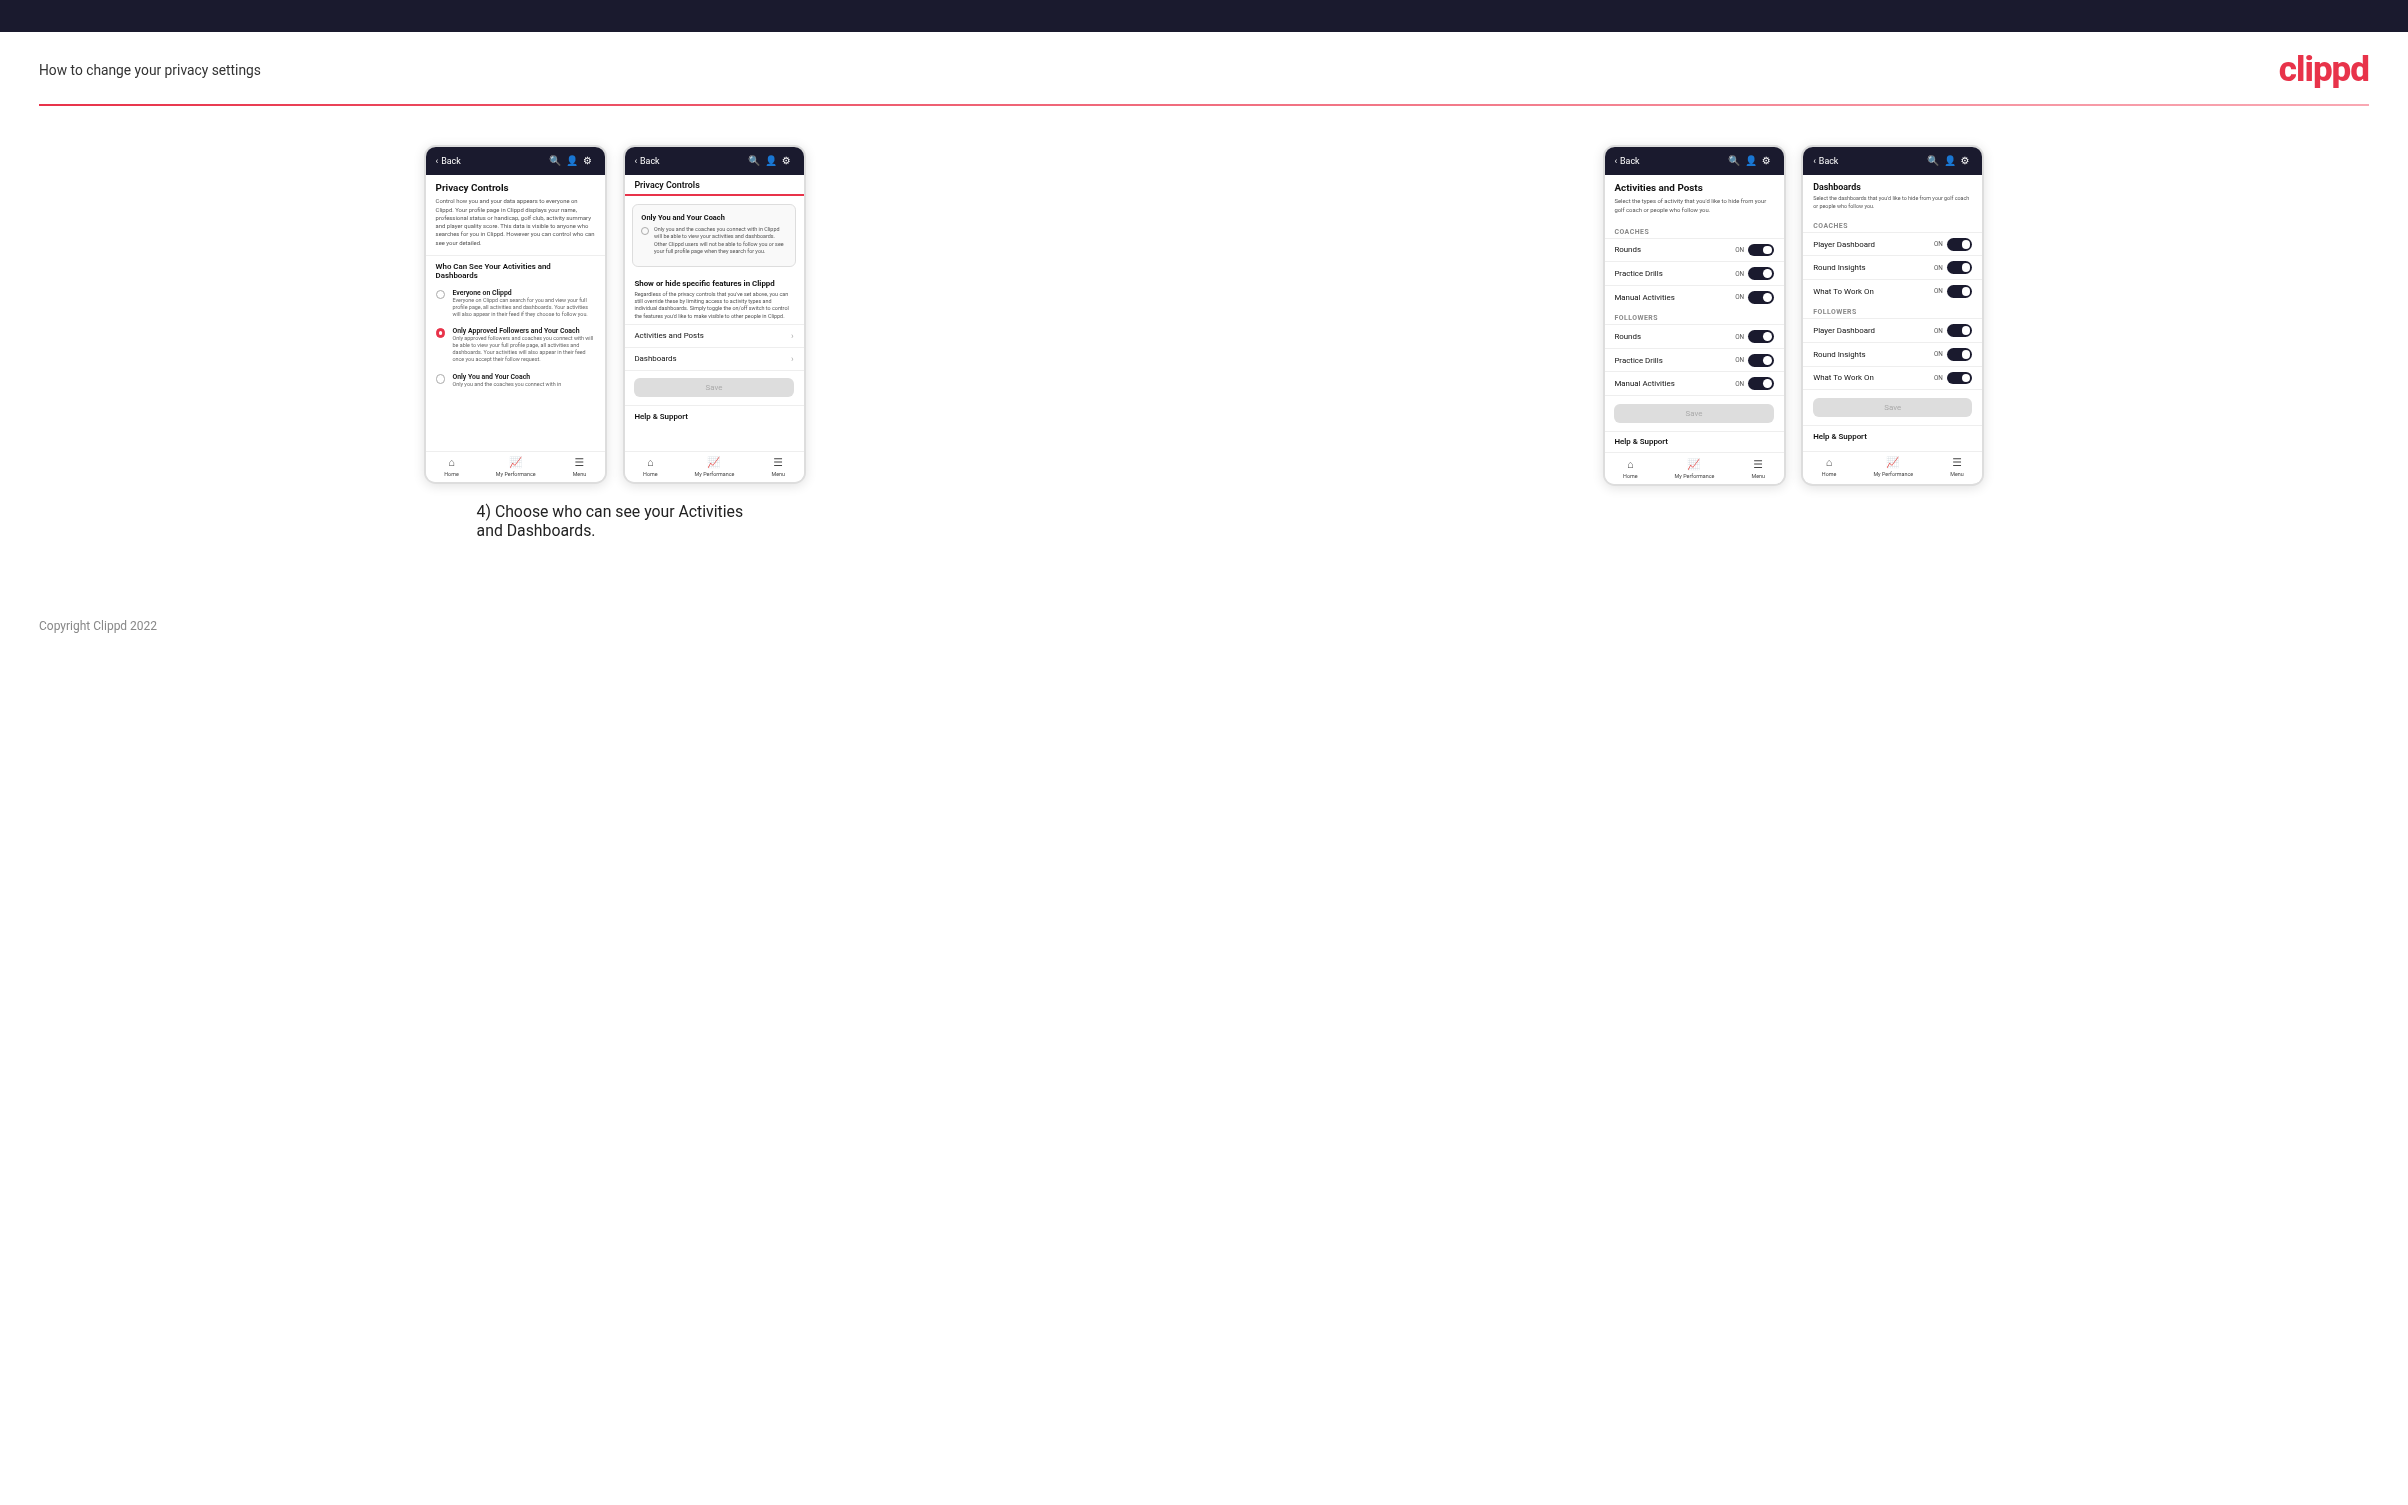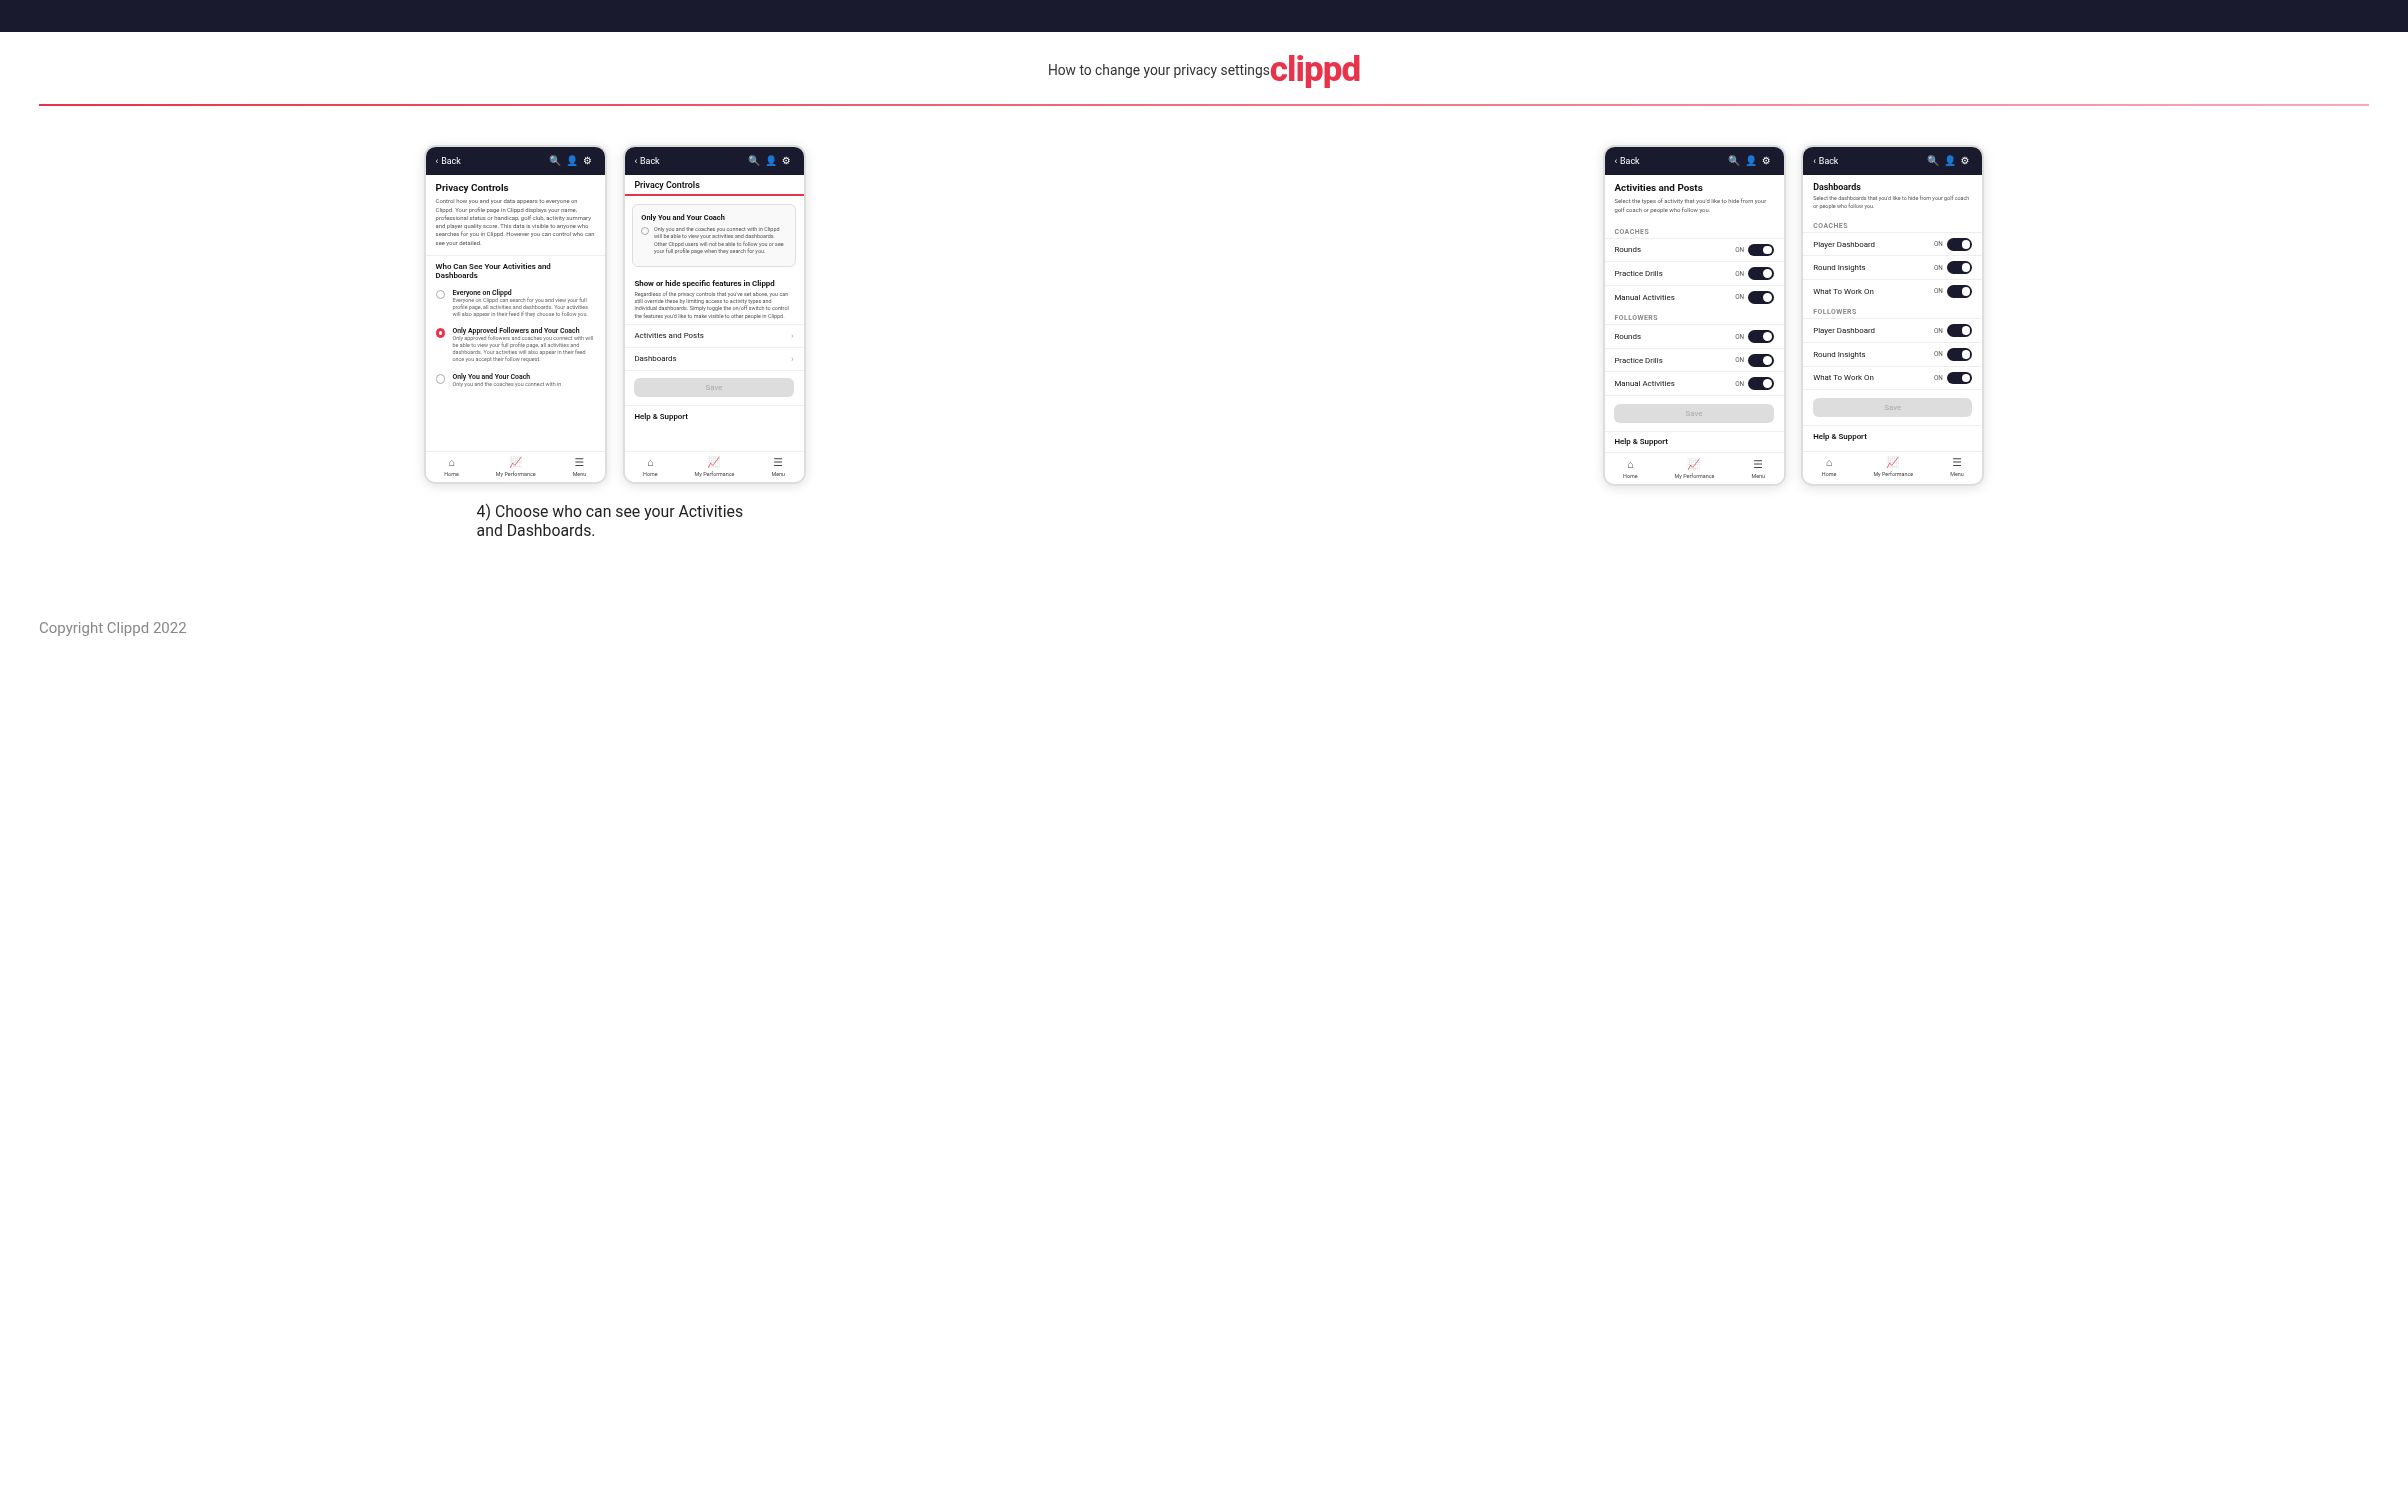--- a/index.html
+++ b/index.html
@@ -14,21 +14,21 @@
     .top-bar {
       background: #1a1a2e;
       height: 31.5px;
       width: 100%;
     }
 
     
     .header {
       display: flex;
       align-items: center;
-      justify-content: center;
+      justify-content: space-between;
       padding: 17.7px 39px 0 39px;
     }
     .header-title {
       font-size: 13.8px;
       color: #333;
     }
     .logo {
       font-size: 35px;
       font-weight: 800;
       color: #e8334a;
@@ -367,21 +367,21 @@
     }
     .help-label {
       font-size: 7.9px;
       font-weight: 600;
       color: #111;
     }
 
     
     .footer {
       padding: 19.7px 39px;
-      font-size: 15px;
+      font-size: 12px;
       color: #888;
     }
   </style>
 </head>
 <body>
 
 <div class="top-bar"></div>
 
 <div class="header">
   <span class="header-title">How to change your privacy settings</span>

